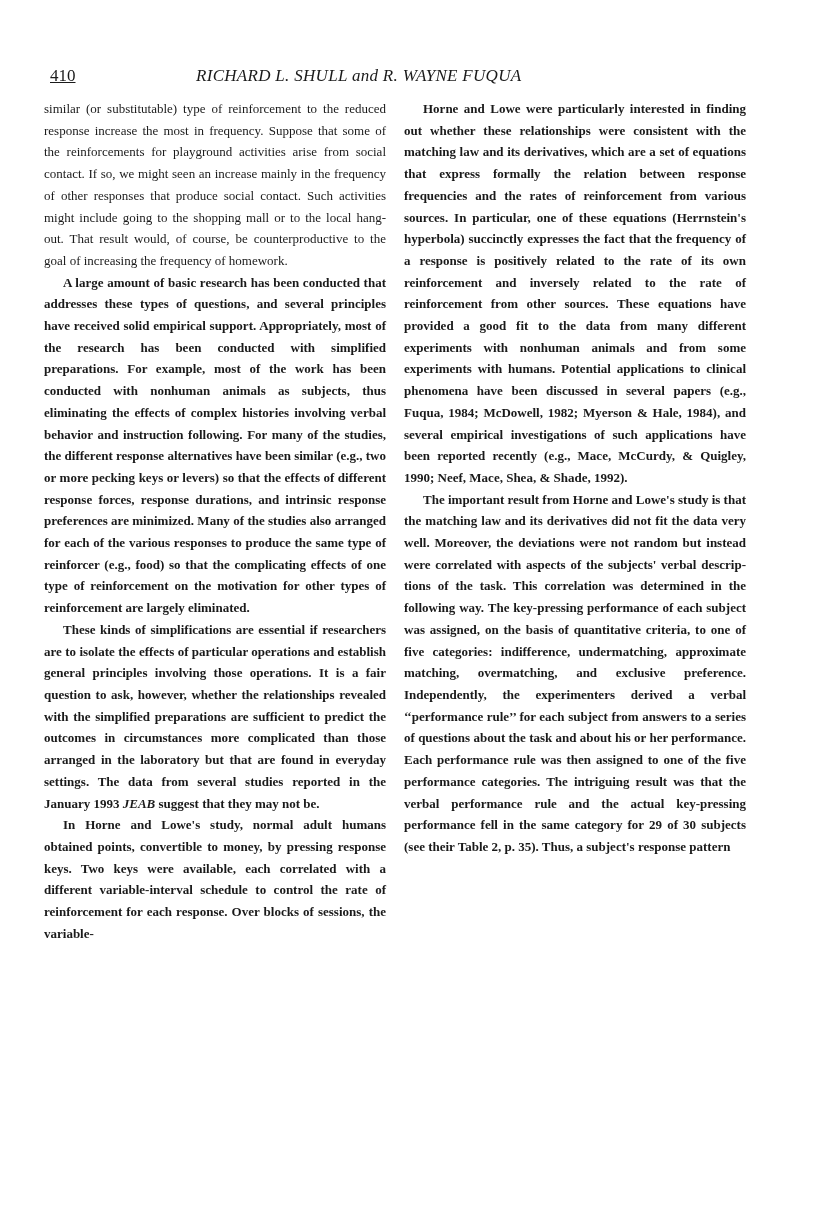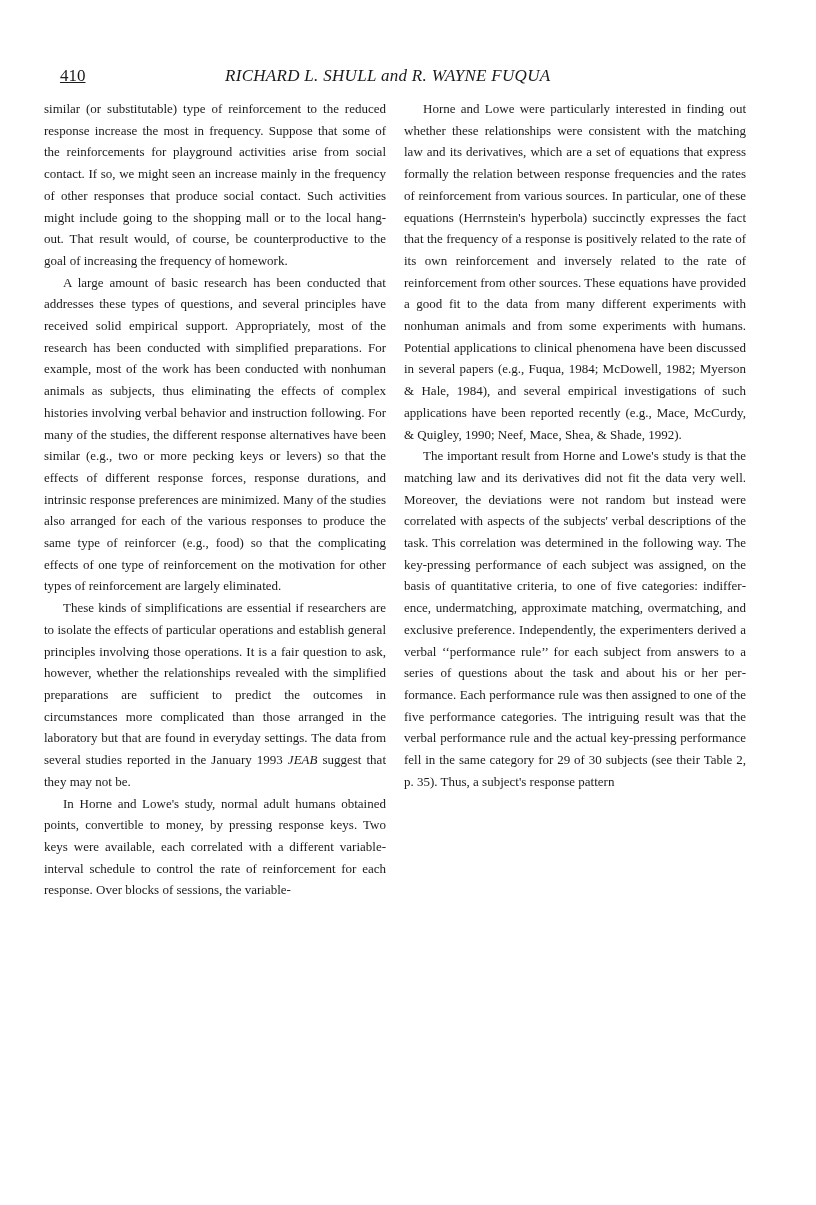--- a/index.html
+++ b/index.html
@@ -5,33 +5,33 @@
   html, body { margin: 0; padding: 0; background: #ffffff; }
   body {
     width: 816px; height: 1205px; position: relative; overflow: hidden;
     font-family: "Liberation Serif", "DejaVu Serif", serif;
     color: #1a1a1a;
   }
   .running-head {
     position: absolute; top: 66px; left: 44px; width: 702px; height: 26px;
     font-size: 17px;
   }
-  .page-number { position: absolute; left: 16px; top: 0; text-decoration: underline; }
+  .page-number { position: absolute; left: 6px; top: 0; text-decoration: underline; }
   .authors {
-    position: absolute; left: 181px; top: 0; font-style: italic;
+    position: absolute; left: 152px; top: 0; font-style: italic;
     letter-spacing: 0.3px; white-space: nowrap;
   }
   .column {
     position: absolute; top: 98px; width: 342px;
     font-size: 13px; line-height: 21.7px;
   }
   .col-left { left: 44px; }
   .col-right { left: 404px; }
   .para { margin: 0; text-align: justify; hyphens: manual; }
-  .para.indent { text-indent: 19px; }
+  .para.indent { text-indent: 19px; font-weight: bold; }
   .journal { font-style: italic; }
 </style>
 </head>
 <body>
 
 <div class="running-head">
   <span class="page-number">410</span>
   <span class="authors">RICHARD L. SHULL and R. WAYNE FUQUA</span>
 </div>
 

